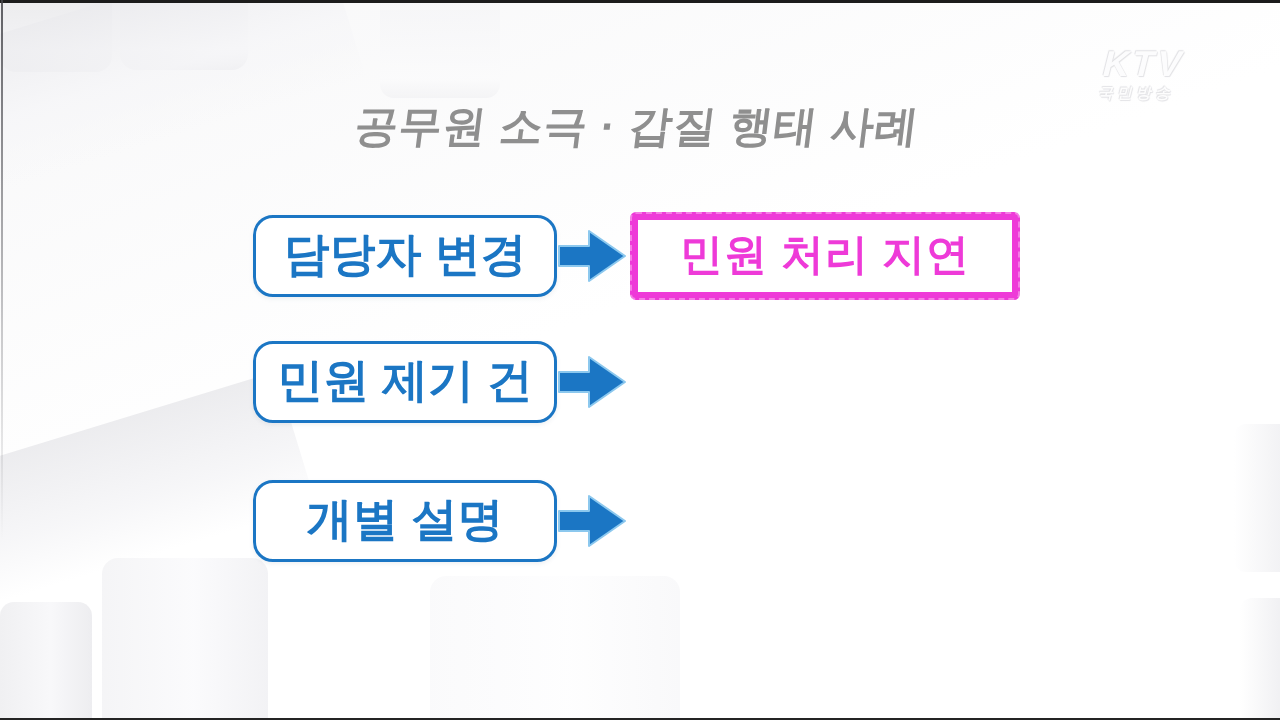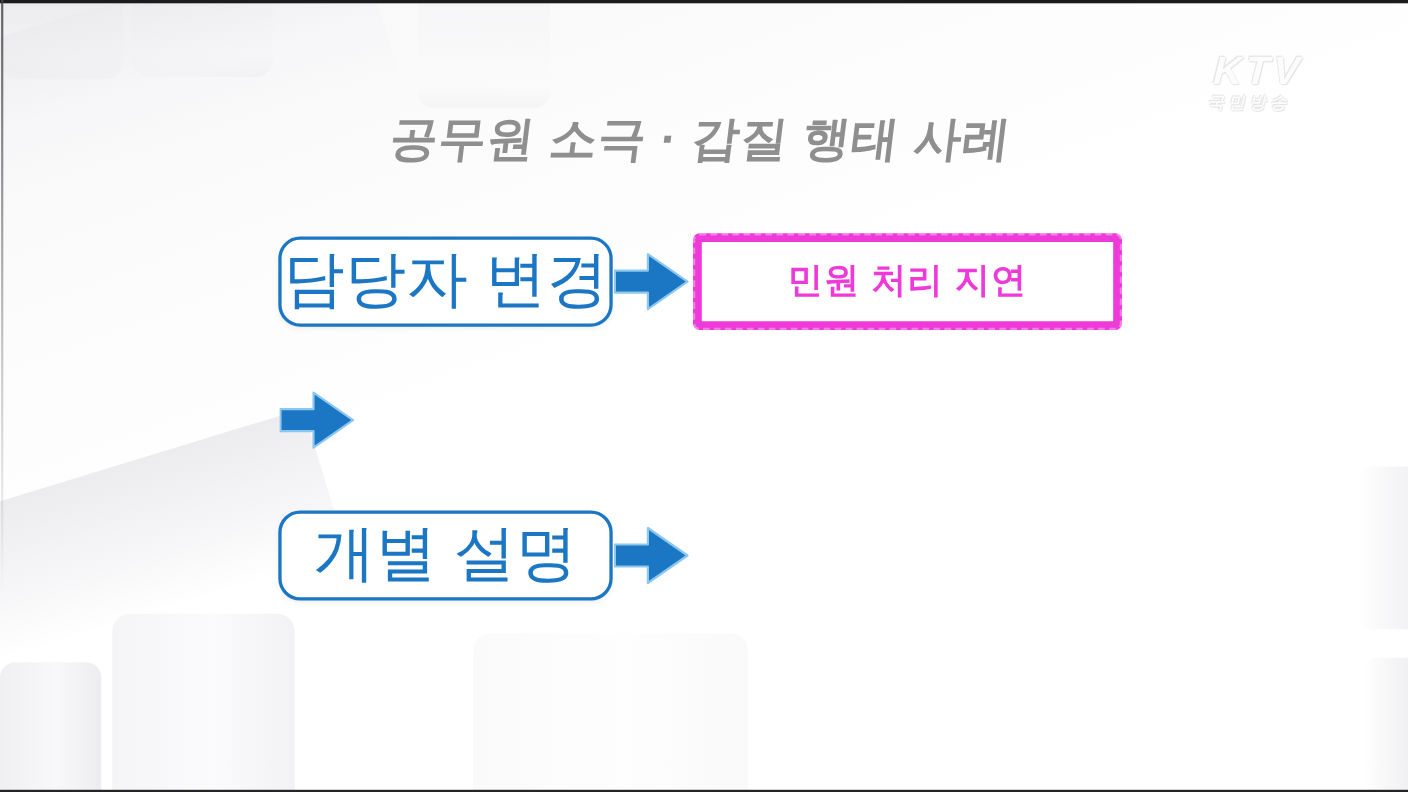--- a/index.html
+++ b/index.html
@@ -63,38 +63,38 @@
 
   
   .title { position: absolute; left: 0; top: 98px; width: 1274px; text-align: center;
     font-size: 43px; font-weight: 800; color: var(--title_gray, #8f8f8f);
     letter-spacing: 1px; transform: skewX(-7deg); }
 
   
   .row { position: absolute; left: 253px; height: 90px; display: flex; align-items: center; }
   .row-1 { top: 211px; }
   .row-2 { top: 337px; }
-  .row-3 { top: 460px; }
+  .row-3 { top: 476px; }
 
   .cause-box { width: 304px; height: 82px; background: #ffffff;
     border: 3px solid var(--blue, #1b76c4); border-radius: 20px;
     display: flex; align-items: center; justify-content: center;
     box-shadow: 0 2px 4px rgba(120,140,160,.12); }
-  .cause-text { font-size: 56px; font-weight: 400; color: var(--blue, #1b76c4);
+  .cause-text { font-size: 46px; font-weight: 700; color: var(--blue, #1b76c4);
     letter-spacing: 0; white-space: nowrap; line-height: 1; padding-bottom: 4px; }
 
   .arrow-wrap { width: 70px; height: 58px; margin-left: 1px; margin-right: 2px; flex: 0 0 auto; }
 
   .effect-box { position: relative; width: 390px; height: 88px; background: #ffffff;
     border: 8px solid var(--magenta, #ee3ad8); border-radius: 6px;
     display: flex; align-items: center; justify-content: center; }
   
   .effect-box::after { content: ""; position: absolute; inset: -8px;
     border: 2px dashed rgba(255,255,255,0.35); border-radius: 6px; pointer-events: none; }
-  .effect-text { font-size: 32px; font-weight: 800; color: var(--magenta, #ee3ad8);
+  .effect-text { font-size: 43px; font-weight: 800; color: var(--magenta, #ee3ad8);
     letter-spacing: 1px; white-space: nowrap; line-height: 1; padding-bottom: 4px; }
 </style>
 </head>
 <body>
 
 <div class="stage">
 
   <div class="bg-shape bar-tl-1"></div>
   <div class="bg-shape bar-tl-2"></div>
   <div class="bg-shape bar-tl-3"></div>
@@ -123,20 +123,23 @@
     </div>
     <svg class="arrow-wrap" viewBox="0 0 70 58" aria-hidden="true">
       <polygon points="1,19 31,19 31,4 67,29 31,54 31,39 1,39" fill="#1b76c4" stroke="#8cc8ee" stroke-width="2" stroke-linejoin="round"></polygon>
     </svg>
     <div class="effect-box">
       <span class="effect-text">민원 처리 지연</span>
     </div>
   </div>
 
   <div class="row row-2">
+    <div class="cause-box">
+      <span class="cause-text">민원 제기 건</span>
+    </div>
     <svg class="arrow-wrap" viewBox="0 0 70 58" aria-hidden="true">
       <polygon points="1,19 31,19 31,4 67,29 31,54 31,39 1,39" fill="#1b76c4" stroke="#8cc8ee" stroke-width="2" stroke-linejoin="round"></polygon>
     </svg>
   </div>
 
   <div class="row row-3">
     <div class="cause-box">
       <span class="cause-text">개별 설명</span>
     </div>
     <svg class="arrow-wrap" viewBox="0 0 70 58" aria-hidden="true">

